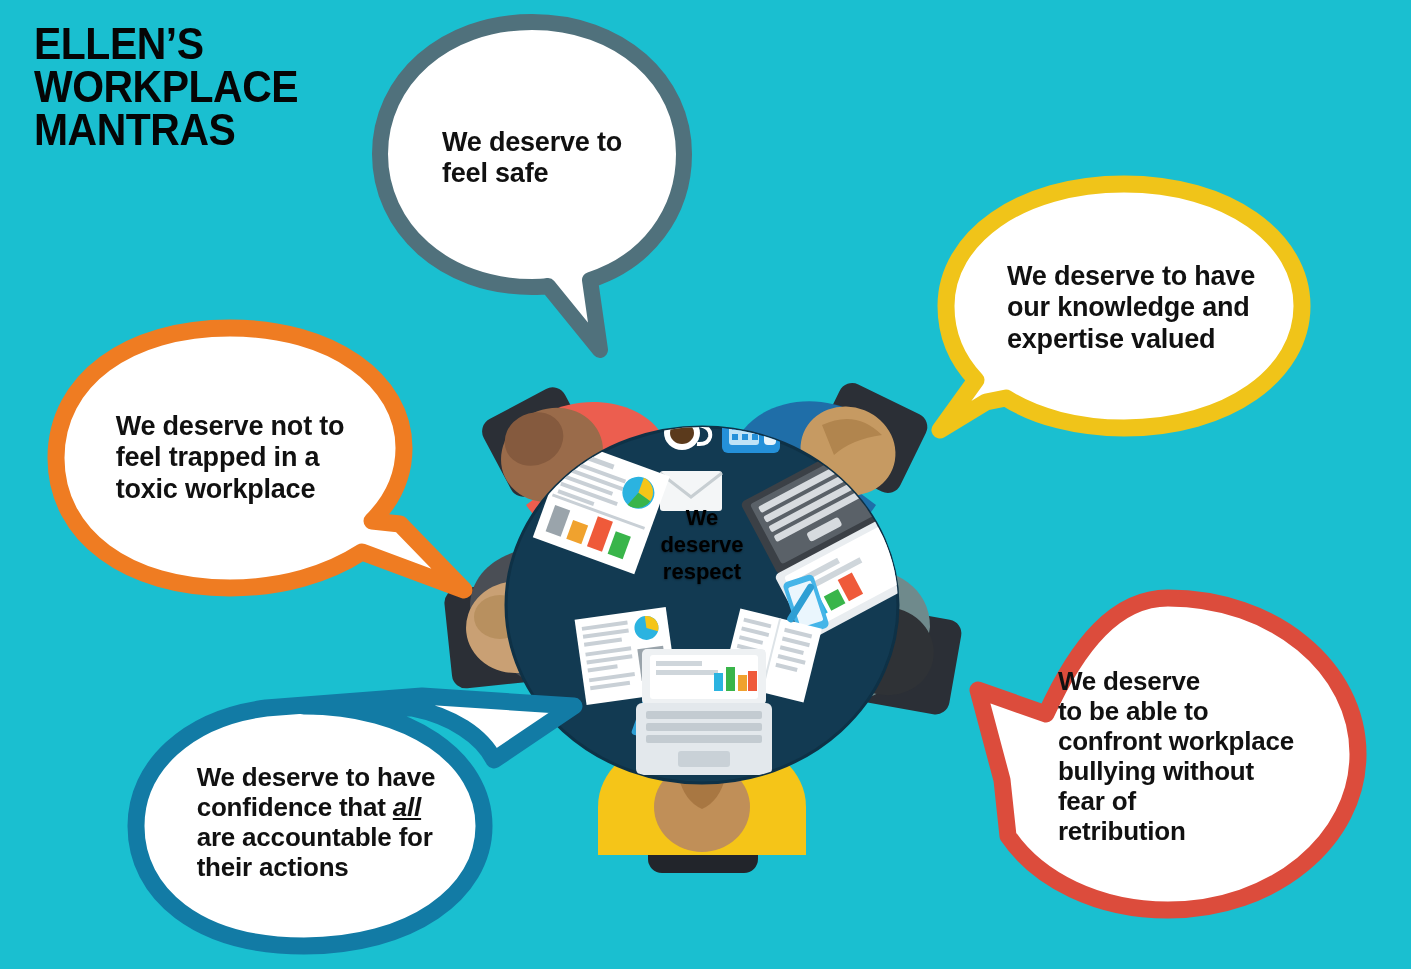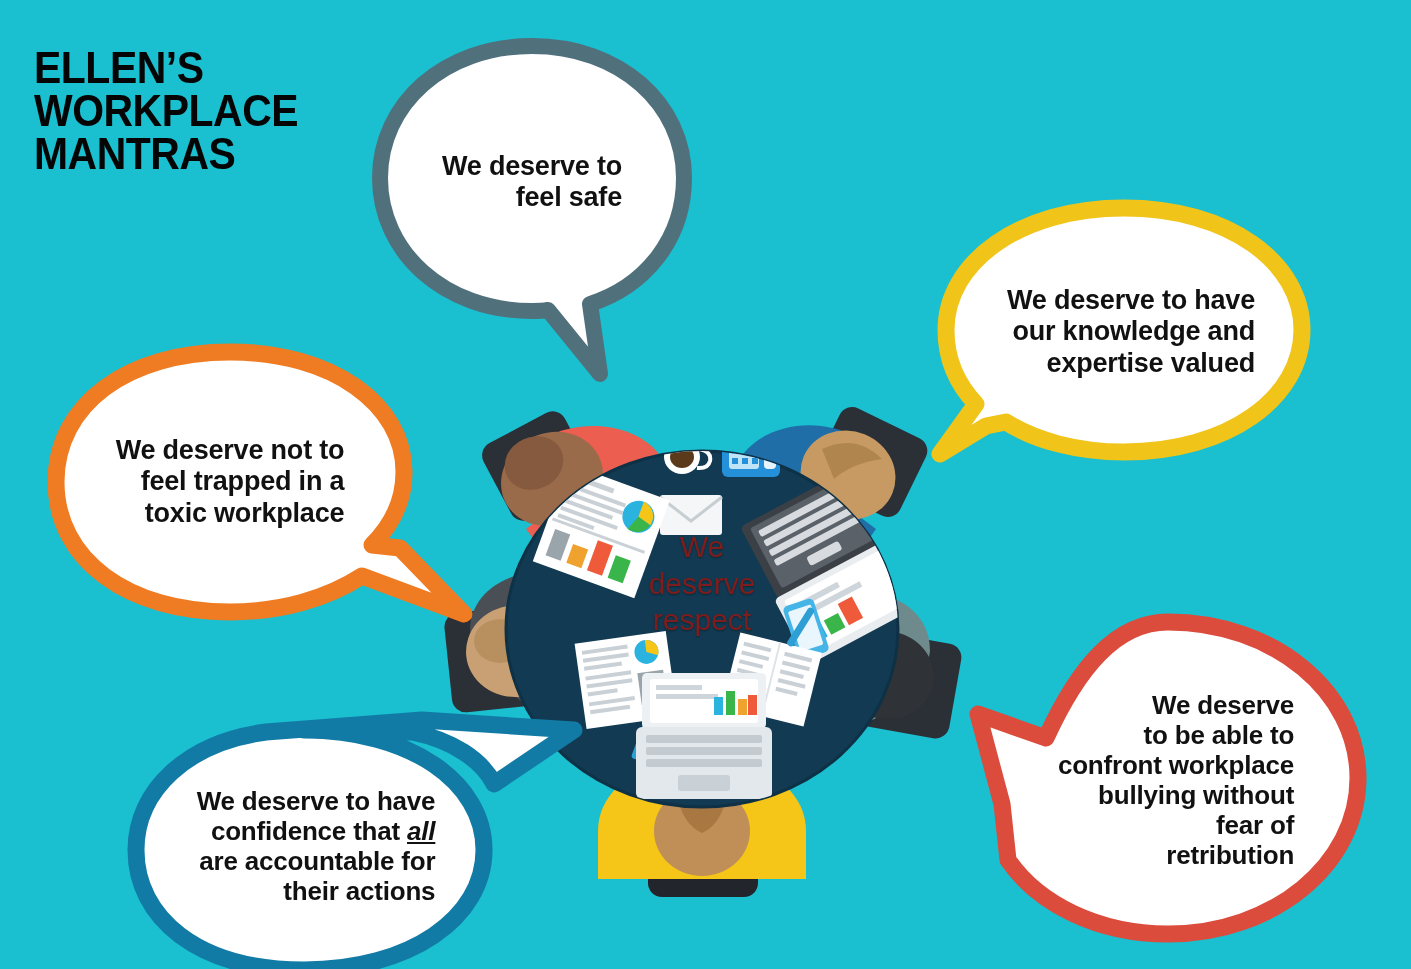--- a/index.html
+++ b/index.html
@@ -3,21 +3,21 @@
 <meta charset="utf-8">
 <title>Ellen's Workplace Mantras</title>
 <style>
   html,body{margin:0;padding:0;}
   body{
     width:1411px;height:969px;overflow:hidden;
     background:#1abfd0;
     font-family:"Liberation Sans","DejaVu Sans",sans-serif;
     position:relative;
   }
-  #stage{position:absolute;inset:0;width:1411px;height:797px;margin-top:24px;}
+  #stage{position:absolute;inset:0;width:1411px;height:797px;}
 
   
   .title{
     position:absolute;left:34px;top:22px;
     font-weight:bold;
     font-size:44px;line-height:0.98;
     letter-spacing:-0.5px;
     color:#050505;
     text-transform:uppercase;
     transform:scaleX(0.93);
@@ -25,36 +25,36 @@
     white-space:pre-line;
     pointer-events:none;
   }
 
   
   .bubble{position:absolute;}
   .bubble svg{position:absolute;left:0;top:0;overflow:visible;}
   .bubble .txt{
     position:absolute;
     display:flex;align-items:center;justify-content:center;
-    text-align:right;
+    text-align:left;
     color:#111;
     font-weight:bold;
     line-height:1.16;
     letter-spacing:-0.2px;
     white-space:pre-line;
   }
   .bubble .txt i{font-style:italic;text-decoration:underline;}
 
   
   #illo{position:absolute;left:430px;top:355px;width:540px;height:530px;}
   #illo svg{display:block;}
   .center-label{
     position:absolute;left:612px;top:505px;width:180px;
-    text-align:center;color:#7f1d1d;font-weight:normal;
-    font-size:30px;line-height:1.22;white-space:pre-line;
+    text-align:center;color:#000000;font-weight:bold;
+    font-size:22px;line-height:1.22;white-space:pre-line;
     text-shadow:0 1px 2px rgba(0,0,0,.35);
     pointer-events:none;
   }
 </style>
 </head>
 <body>
 
 <div id="stage">
 
   <div class="title">ELLEN’S

